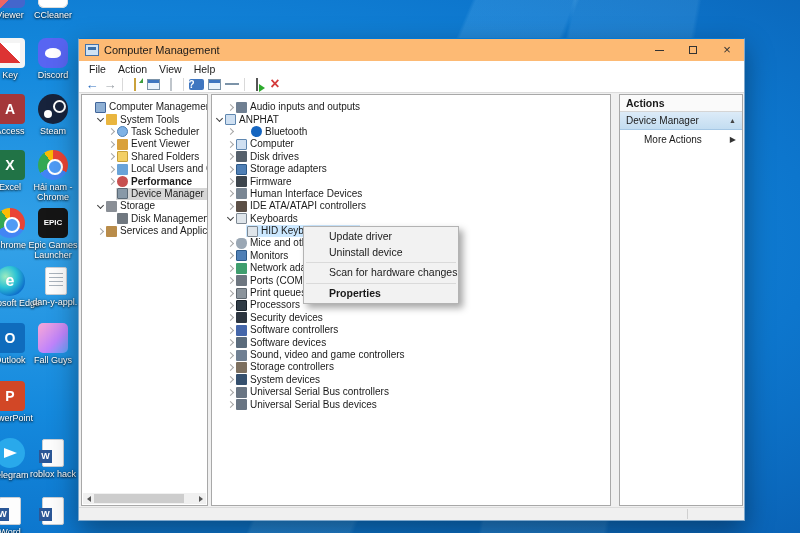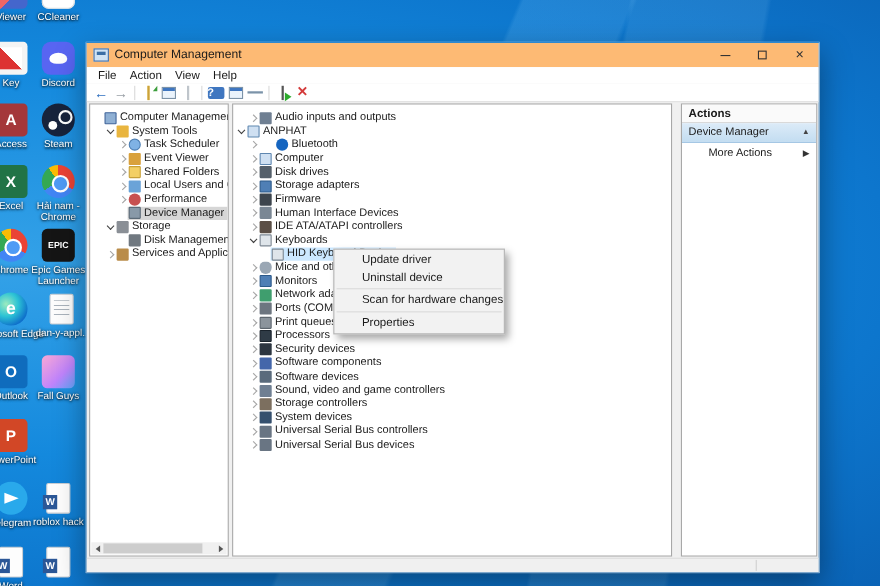--- a/index.html
+++ b/index.html
@@ -185,21 +185,21 @@
   
   .statusbar { position:absolute; left:0; right:0; bottom:0; height:13px; background:#f0f0f0;
     border-top:1px solid #dcdcdc; }
   .statusbar .sb-div { position:absolute; left:608px; top:1px; bottom:1px; width:1px; background:#d0d0d0; }
 
   
   .context-menu { position:absolute; left:303px; top:226px; width:156px; z-index:60;
     background:#f2f2f2; border:1px solid #b3b3b3; box-shadow:4px 4px 7px rgba(0,0,0,.35);
     padding:2px 0; font-size:10.5px; color:#1a1a1a; }
   .cm-item { height:15.5px; line-height:15.5px; padding-left:25px; white-space:nowrap; }
-  .cm-item.bold { font-weight:normal; }
+  .cm-item.bold { font-weight:bold; }
   .cm-sep { height:1px; background:#dadada; margin:2px 2px; }
 </style>
 </head>
 <body>
 
 <div id="desktop-icons">
     <div class="dicon" style="left: -22px; top: -22px;">
       <span class="dicon-img k-viewer"></span>
       <div class="dicon-label">Viewer</div>
     </div>
@@ -376,21 +376,21 @@
               <span class="tlabel">Shared Folders</span>
             </span>
           </div>
           <div class="tree-row" style="padding-left: 25px;">
             <span class="chev collapsed"></span>
             <span class="node">
               <span class="ticon users-groups-icon"></span>
               <span class="tlabel">Local Users and Groups</span>
             </span>
           </div>
-          <div class="tree-row" style="padding-left: 25px;">
+          <div class="tree-row" style="padding-left: 25px; font-weight: bold;">
             <span class="chev collapsed"></span>
             <span class="node">
               <span class="ticon performance-icon"></span>
               <span class="tlabel">Performance</span>
             </span>
           </div>
           <div class="tree-row" style="padding-left: 25px;">
             <span class="chev none"></span>
             <span class="node sel-gray">
               <span class="ticon device-manager-icon"></span>
@@ -551,21 +551,21 @@
             <span class="chev collapsed"></span>
             <span class="node">
               <span class="ticon security-icon"></span>
               <span class="tlabel">Security devices</span>
             </span>
           </div>
           <div class="tree-row" style="padding-left: 14px;">
             <span class="chev collapsed"></span>
             <span class="node">
               <span class="ticon software-component-icon"></span>
-              <span class="tlabel">Software components</span>
+              <span class="tlabel">Software controllers</span>
             </span>
           </div>
           <div class="tree-row" style="padding-left: 14px;">
             <span class="chev collapsed"></span>
             <span class="node">
               <span class="ticon software-device-icon"></span>
               <span class="tlabel">Software devices</span>
             </span>
           </div>
           <div class="tree-row" style="padding-left: 14px;">

